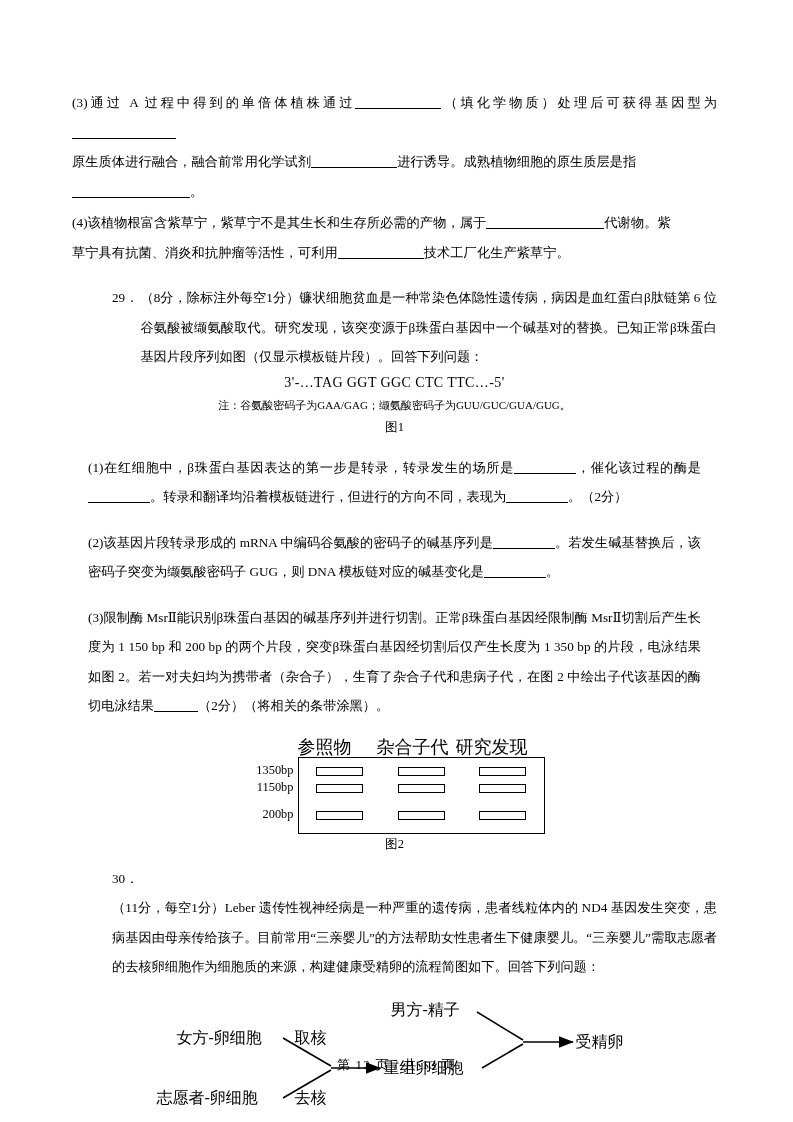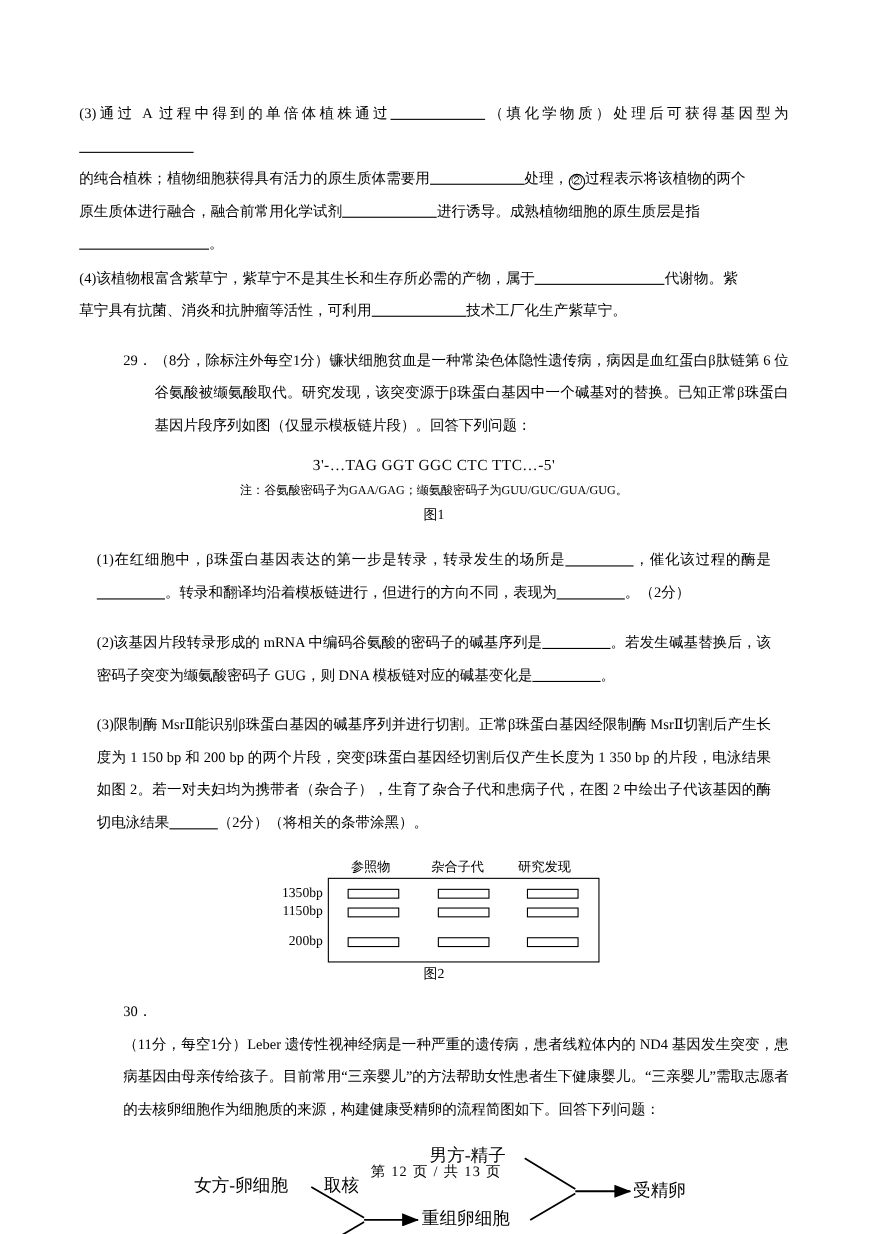--- a/index.html
+++ b/index.html
@@ -77,21 +77,21 @@
     width: 13px;
     height: 13px;
     line-height: 12px;
     font-size: 10px;
     text-align: center;
     vertical-align: -1px;
   }
 
   
   .fig1 {
-    margin-top: 12px;
+    margin-top: 0;
     text-align: center;
     font-family: "Liberation Serif", serif;
   }
   .fig1 .seq {
     font-size: 14px;
     line-height: 22px;
     letter-spacing: 0.4px;
   }
   .fig1 .note {
     font-size: 11px;
@@ -114,22 +114,21 @@
     position: relative;
     width: 300px;
   }
   .gel-head {
     display: flex;
     margin-left: 53px;
     width: 237px;
   }
   .gel-head span {
     flex: 1 1 0;
-    text-align: center;
-    font-size: 12px;
+    font-size: 18px;
     line-height: 20px;
   }
   .gel-body {
     display: flex;
     align-items: stretch;
   }
   .gel-labels {
     width: 53px;
     padding-top: 5px;
     box-sizing: border-box;
@@ -204,21 +203,20 @@
     font-family: "Liberation Serif", serif;
   }
 </style>
 </head>
 <body>
 
 <div class="page">
 
   <div>
     <p class="para"><span>(3)通过 A 过程中得到的单倍体植株通过</span><span class="blank b-l"></span><span>（填化学物质）处理后可获得基因型为</span><span class="blank b-xl"></span></p>
-    <p class="para"><span>的纯合植株；植物细胞获得具有活力的原生质体需要用</span><span class="blank b-l"></span><span>处理，</span><span class="circled">②</span><span>过程表示将该植物的两个</span></p>
     <p class="para"><span>原生质体进行融合，融合前常用化学试剂</span><span class="blank b-l"></span><span>进行诱导。成熟植物细胞的原生质层是指</span></p>
     <p class="para"><span class="blank b-xxl"></span><span>。</span></p>
   </div>
 
   <div style="margin-top:2px;">
     <p class="para"><span>(4)该植物根富含紫草宁，紫草宁不是其生长和生存所必需的产物，属于</span><span class="blank b-xxl"></span><span>代谢物。紫</span></p>
     <p class="para"><span>草宁具有抗菌、消炎和抗肿瘤等活性，可利用</span><span class="blank b-l"></span><span>技术工厂化生产紫草宁。</span></p>
   </div>
 
   <div class="q-block" style="margin-top:16px;">

